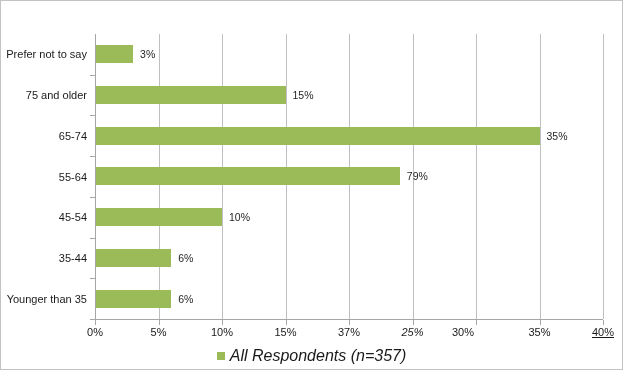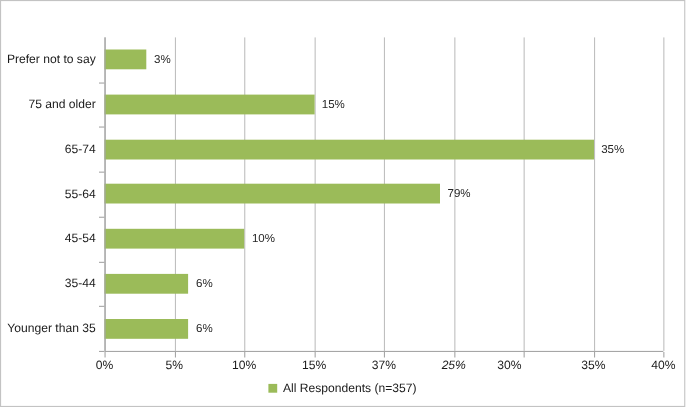--- a/index.html
+++ b/index.html
@@ -134,23 +134,24 @@
     justify-content: center;
     align-items: center;
   }
   #legend-swatch {
     width: 8px;
     height: 8px;
     background: #9BBB59;
     margin-right: 5px;
   }
   #legend-text {
-    font-size: 11px;
+    font-size: 16px;
     color: #1a1a1a;
     white-space: nowrap;
+    font-style: italic;
   }
 </style>
 </head>
 <body>
 
 <div id="chart-frame">
 
   <div id="plot-area">
       <div class="gridline axis-zero" style="left: 0px;"></div>
       <div class="gridline" style="left: 63.5px;"></div>
@@ -223,14 +224,14 @@
     <div class="val-label" style="left: 284.5px;">15%</div>
     <div class="val-tick" style="left: 348px;"></div>
     <div class="val-label" style="left: 348px;">37%</div>
     <div class="val-tick" style="left: 411.5px;"></div>
     <div class="val-label" style="left: 411.5px; font-style: italic;">25%</div>
     <div class="val-tick" style="left: 475px;"></div>
     <div class="val-label" style="left: 462px;">30%</div>
     <div class="val-tick" style="left: 538.5px;"></div>
     <div class="val-label" style="left: 538.5px;">35%</div>
     <div class="val-tick" style="left: 602px;"></div>
-    <div class="val-label" style="left: 602px;">40%</div>
+    <div class="val-label" style="left: 602px; text-decoration: underline;">40%</div>
   </div>
 
 </body></html>

